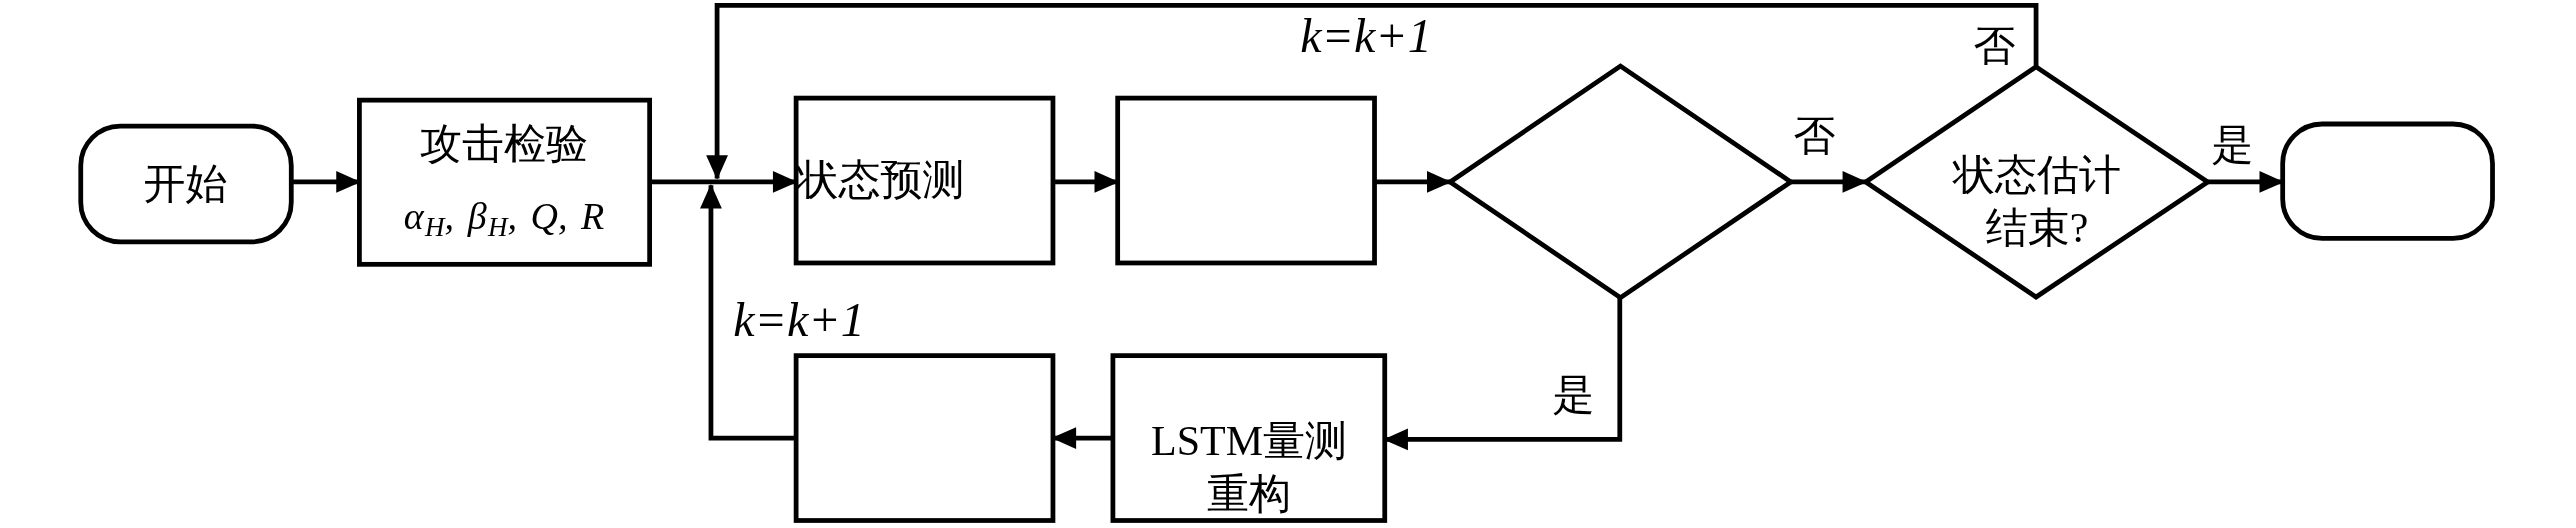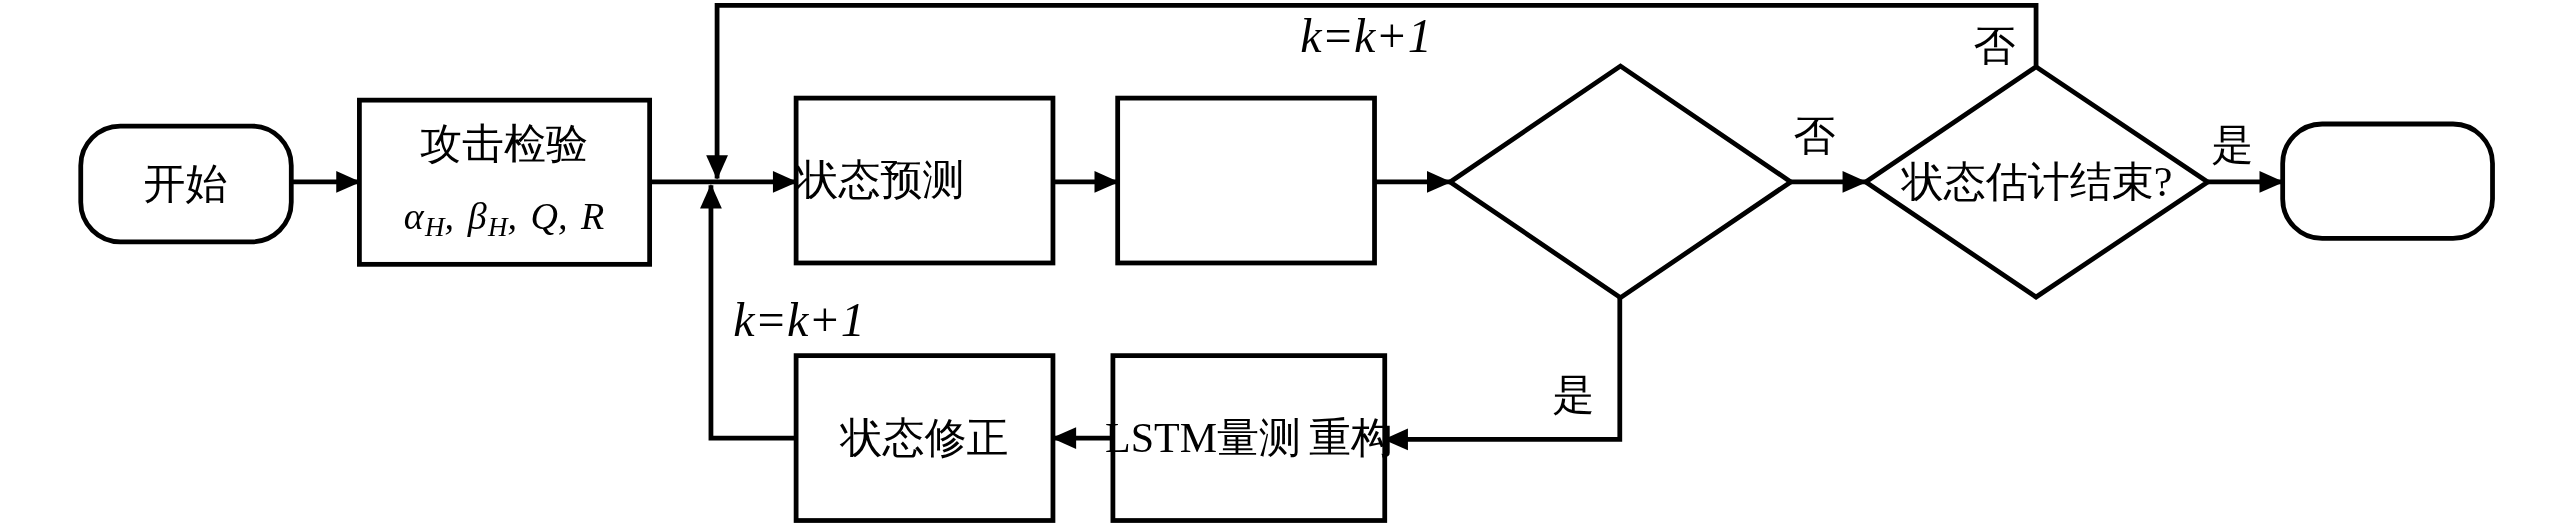--- a/index.html
+++ b/index.html
@@ -16,21 +16,21 @@
     position: absolute;
     display: flex;
     align-items: center;
     justify-content: center;
     text-align: center;
     color: #000000;
     font-size: 42px;
     line-height: 1.2;
     white-space: nowrap;
   }
-  .two-line { flex-direction: row; line-height: 53px; }
+  .two-line { flex-direction: column; line-height: 53px; justify-content: flex-end; }
   .math { font-style: italic; font-size: 48px; }
   .params { font-size: 38px; font-style: italic; }
   .params .sub { font-size: 27px; position: relative; top: 11px; margin-left: 1.4px; }
   .params .comma { margin-right: 13.6px; }
 </style>
 </head>
 <body>
 
 <div id="stage">
 
@@ -82,23 +82,22 @@
   <div class="lbl" style="left:752px; top:98px; width:257px; height:165px;">状态预测</div>
 
 
 
   <div class="lbl two-line" style="left:1866px; top:109px; width:342px; height:146px;">
     <span>状态估计</span>
     <span>结束?</span>
   </div>
 
 
-  <div class="lbl" style="left:796px; top:356px; width:257px; height:165px;">状态修正</div>
 
-  <div class="lbl two-line" style="left:1113px; top:356px; width:272px; height:165px;gap:8px;">
+  <div class="lbl two-line" style="left:1113px; top:356px; width:272px; height:165px;">
     <span>LSTM量测</span>
     <span>重构</span>
   </div>
 
   <div class="lbl math" style="left:1281px; top:9.5px; width:170px; height:52px;">k=k+1</div>
 
   <div class="lbl math" style="left:714px; top:294px; width:170px; height:52px;">k=k+1</div>
 
   <div class="lbl" style="left:1770px; top:110px; width:89px; height:52px;">否</div>
 

